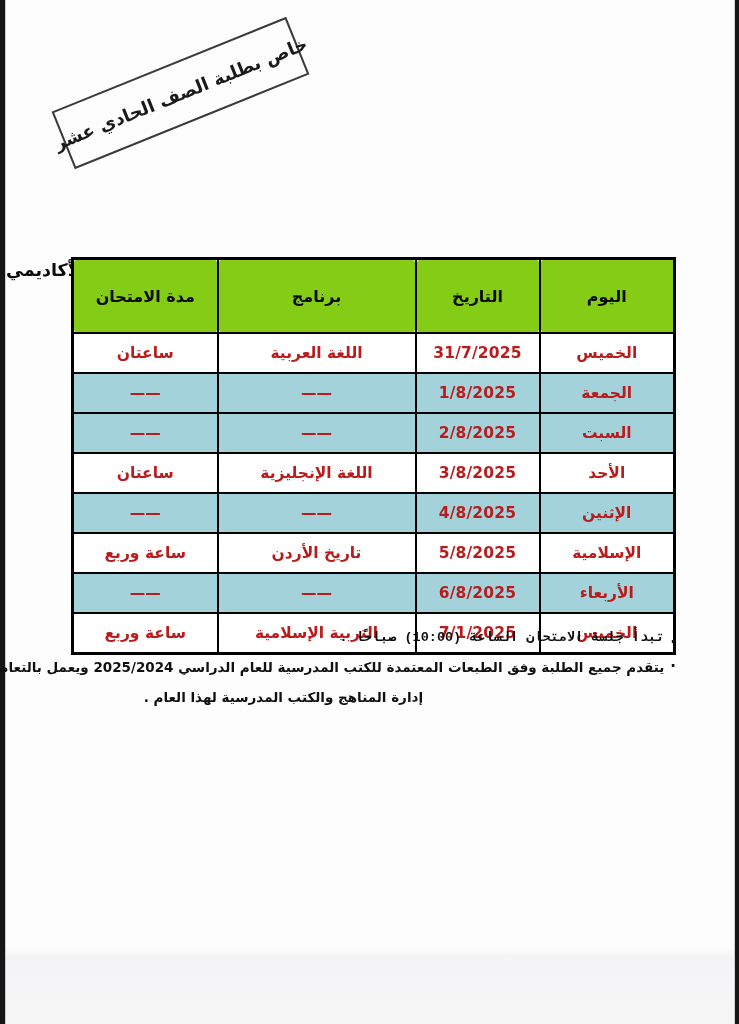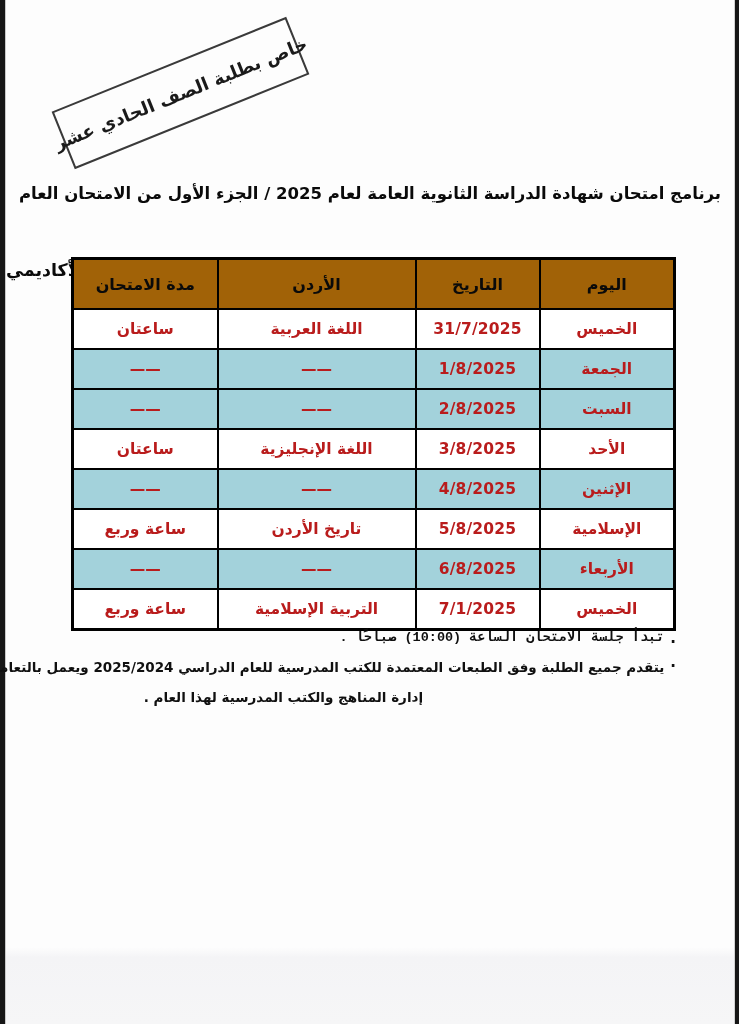--- a/index.html
+++ b/index.html
@@ -40,23 +40,23 @@
     position:absolute;left:65px;top:257px;
     width:602px;table-layout:fixed;
     border-collapse:collapse;direction:rtl;
     background:#fff;
   }
   table.exam,table.exam th,table.exam td{
     border:2px solid #000;
   }
   table.exam{border:3px solid #000;}
   table.exam th{
-    height:40px;background:#a16207;
+    height:40px;background:#84cc16;
     font-weight:bold;font-size:16px;text-align:center;vertical-align:middle;
-    padding:4px 4px;color:#0a0a0a;
+    padding:16px 4px;color:#0a0a0a;border-radius:6px;
   }
   table.exam td{
     height:38px;text-align:center;vertical-align:middle;
     font-weight:bold;font-size:15.5px;padding:0 4px;color:#b91c1c;
   }
   tr.blue td{background:#a3d2db;}
   td.date-cell{font-size:15px;letter-spacing:.2px;}
   td.dash-cell{
     font-size:26px;line-height:10px;color:#101d26;
     font-weight:bold;padding-bottom:6px;
@@ -82,35 +82,34 @@
 </style>
 </head>
 <body>
 
 <div class="page">
 
   <div class="stamp">
     <span class="stamp-text">خاص بطلبة الصف الحادي عشر</span>
   </div>
 
-  <div class="doc-title">برنامج امتحان شهادة الدراسة الثانوية العامة  لعام 2025 / الجزء الأول من الامتحان العام</div>
   <div class="doc-subtitle">المسار الأكاديمي</div>
 
   <table class="exam">
     <colgroup>
       <col style="width:135px">
         <col style="width:124px">
         <col style="width:198px">
         <col style="width:145px">
     </colgroup>
     <thead>
       <tr>
         <th>اليوم</th>
         <th>التاريخ</th>
-        <th>الأردن</th>
+        <th>برنامج</th>
         <th>مدة الامتحان</th>
       </tr>
     </thead>
     <tbody>
       <tr>
         <td class="day-cell">الخميس</td>
         <td class="date-cell">31/7/2025</td>
         <td class="subject-cell">اللغة العربية</td>
         <td class="duration-cell">ساعتان</td>
       </tr>

